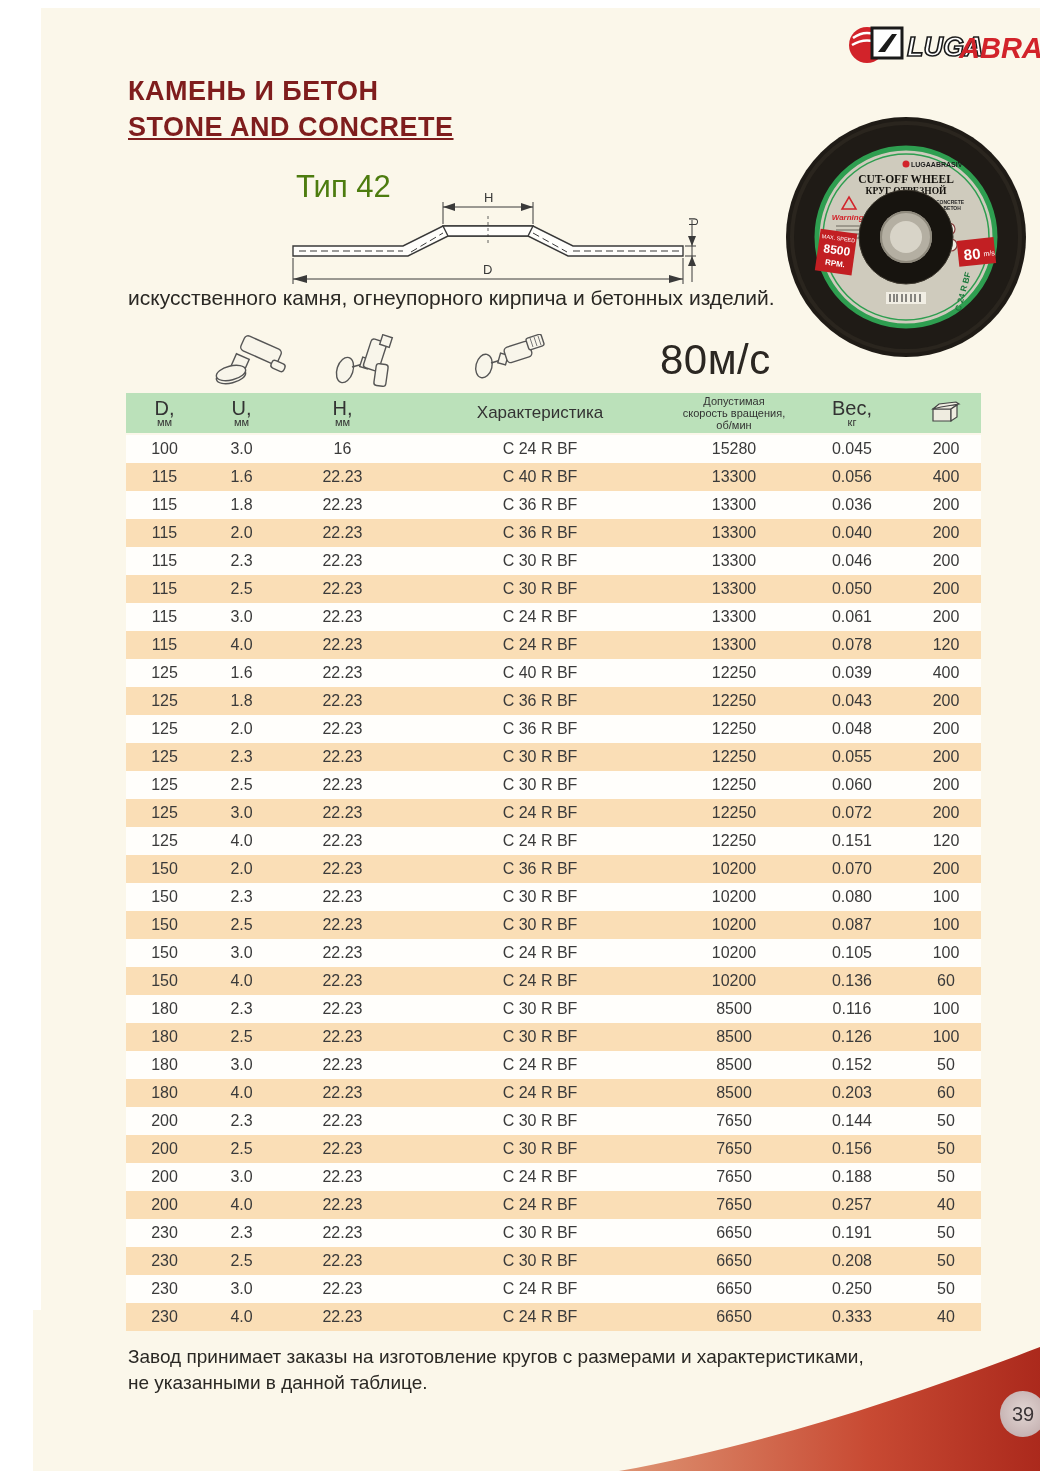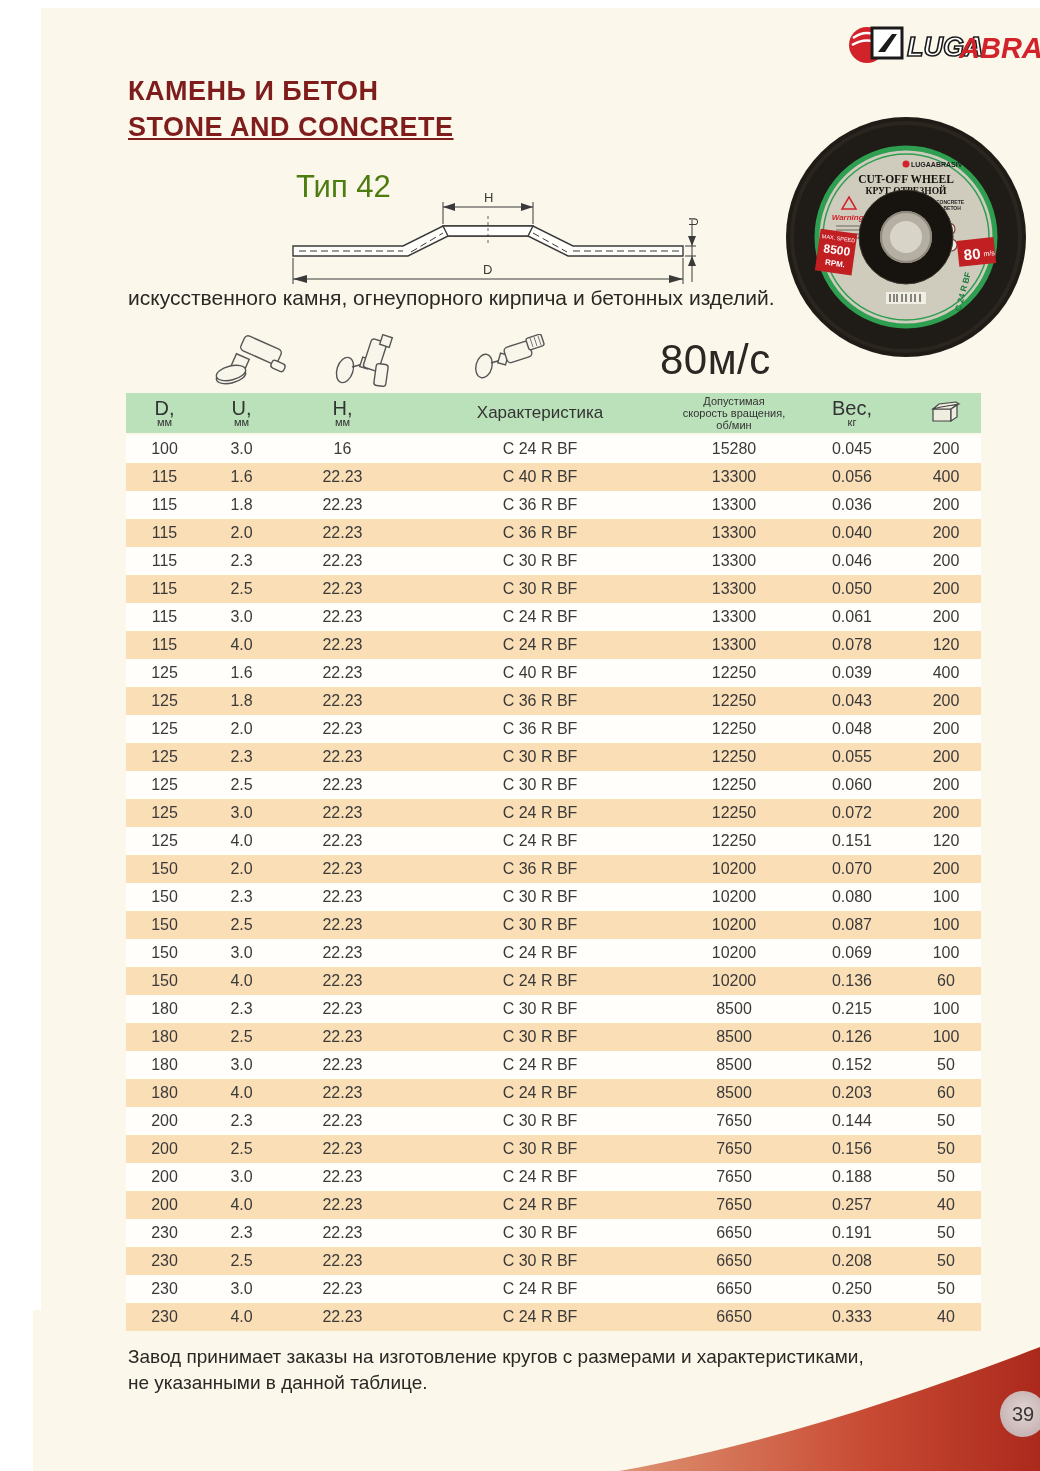--- a/index.html
+++ b/index.html
@@ -410,39 +410,39 @@
           <td>10200</td>
           <td>0.087</td>
           <td>100</td>
         </tr>
         <tr>
           <td>150</td>
           <td>3.0</td>
           <td>22.23</td>
           <td>C 24 R BF</td>
           <td>10200</td>
-          <td>0.069</td>
+          <td>0.105</td>
           <td>100</td>
         </tr>
         <tr>
           <td>150</td>
           <td>4.0</td>
           <td>22.23</td>
           <td>C 24 R BF</td>
           <td>10200</td>
           <td>0.136</td>
           <td>60</td>
         </tr>
         <tr>
           <td>180</td>
           <td>2.3</td>
           <td>22.23</td>
           <td>C 30 R BF</td>
           <td>8500</td>
-          <td>0.215</td>
+          <td>0.116</td>
           <td>100</td>
         </tr>
         <tr>
           <td>180</td>
           <td>2.5</td>
           <td>22.23</td>
           <td>C 30 R BF</td>
           <td>8500</td>
           <td>0.126</td>
           <td>100</td>

